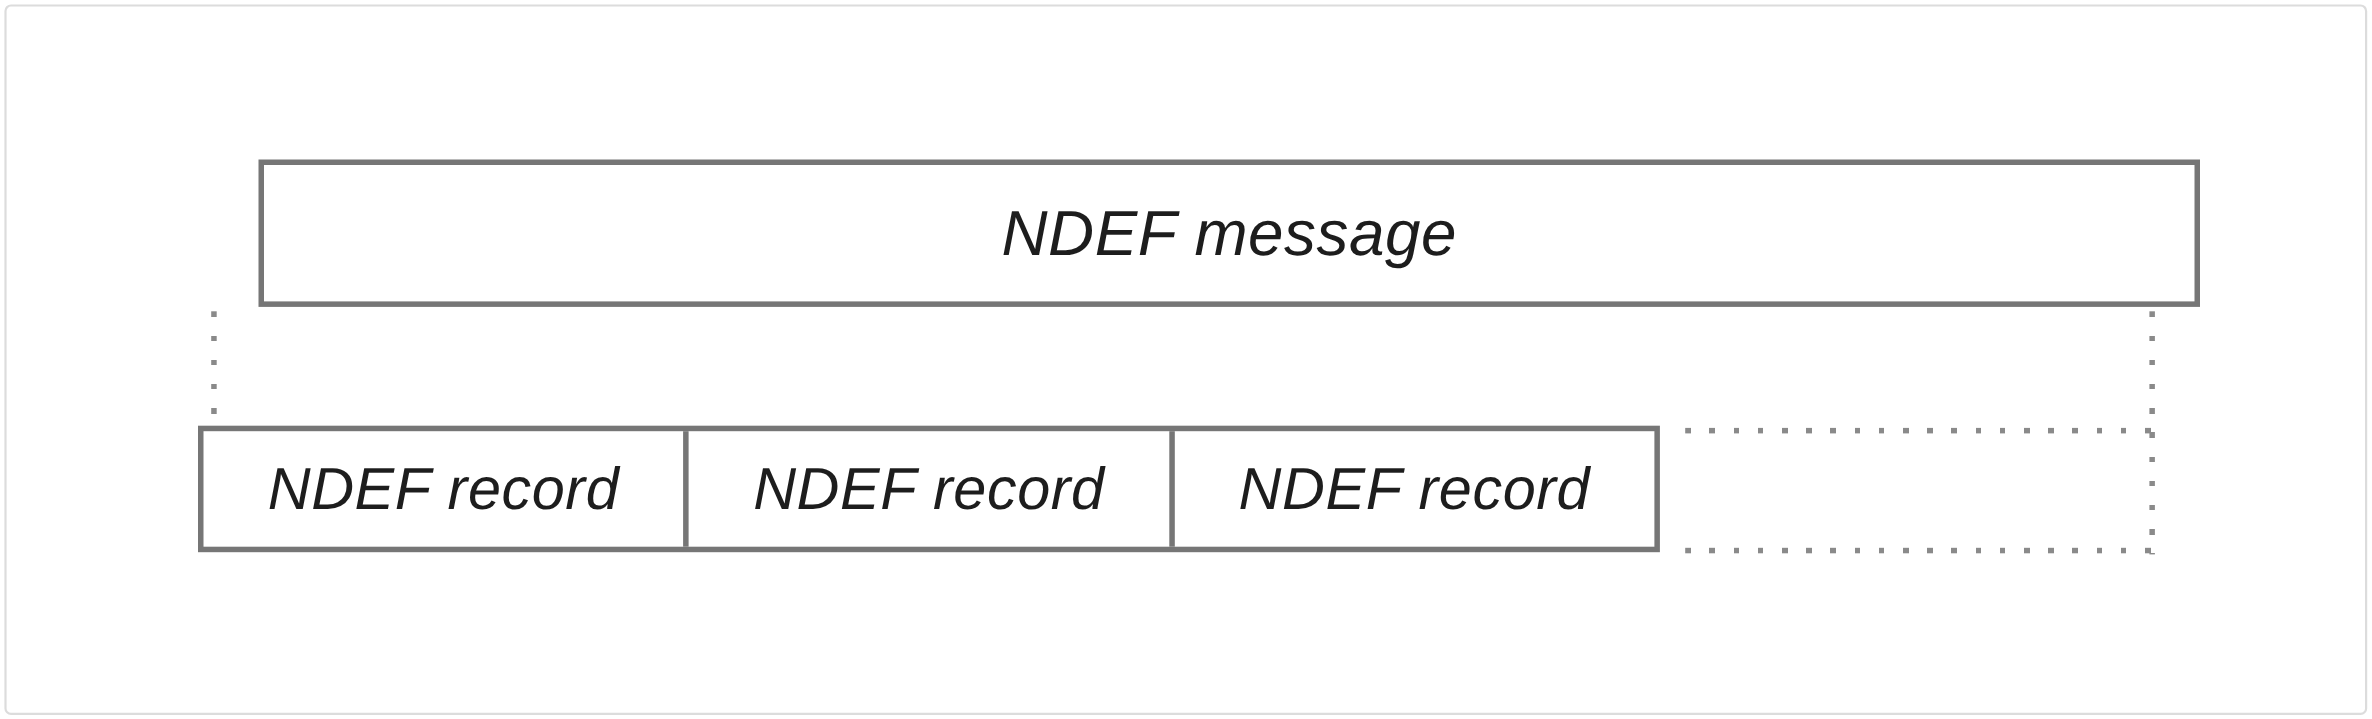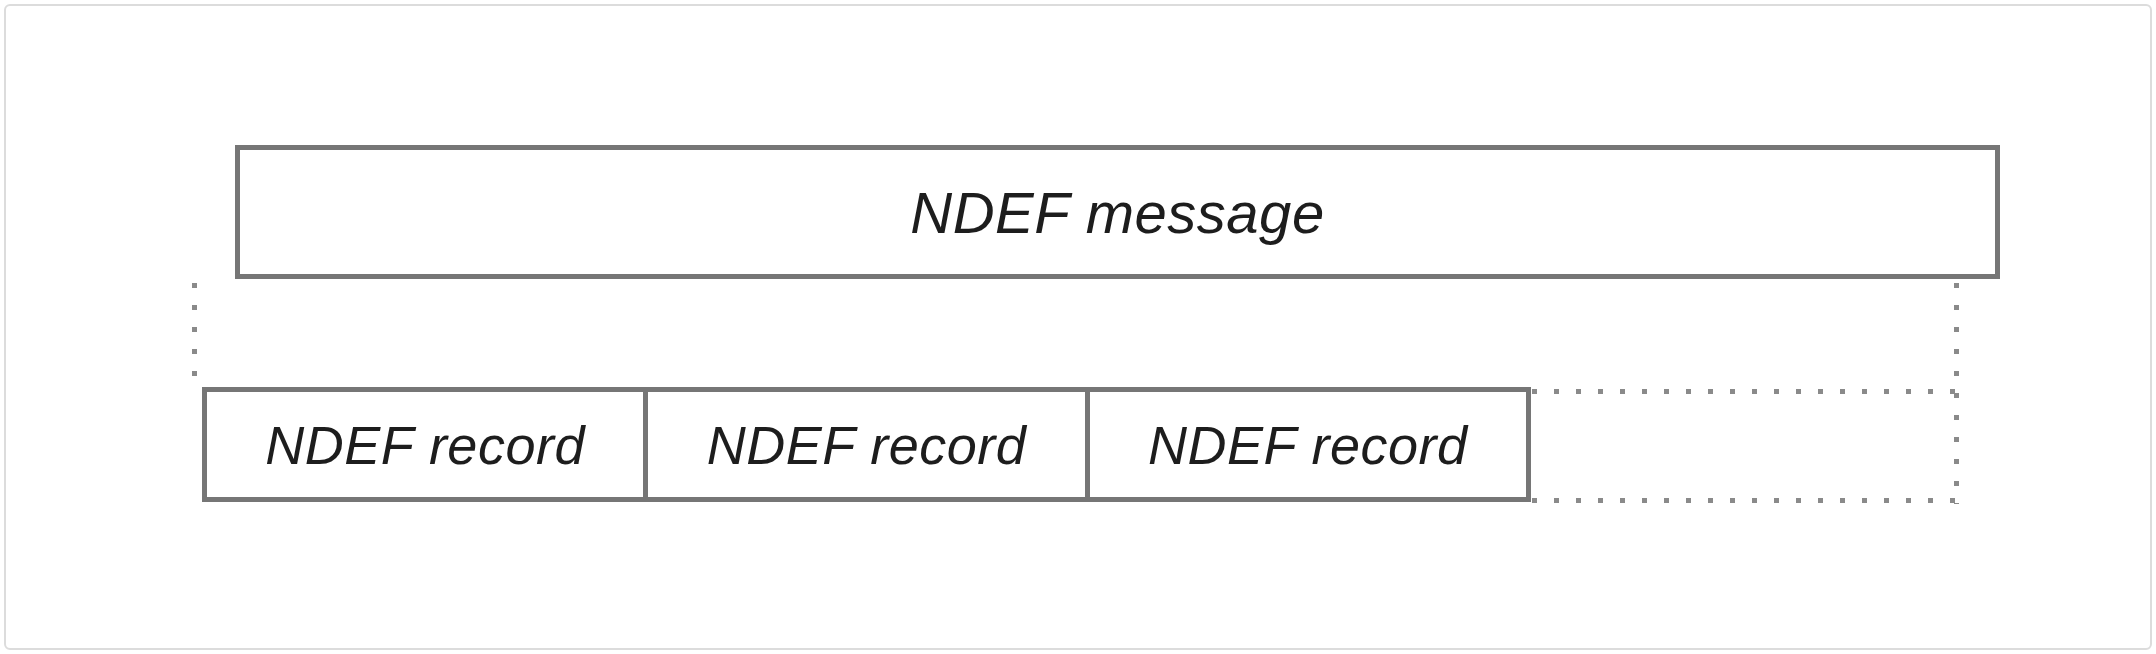--- a/index.html
+++ b/index.html
@@ -37,21 +37,21 @@
   }
   .message-label {
     font-size: 58px;
     font-style: italic;
     color: var(--label-text, #1d1d1d);
     letter-spacing: 0.5px;
     white-space: nowrap;
   }
   .record-row {
     position: absolute;
-    left: 202px; top: 387px;
+    left: 180px; top: 387px;
     width: 1329px; height: 115px;
     box-sizing: border-box;
     border: 5px solid var(--box-border, #767676);
     background: #ffffff;
     display: flex;
   }
   .record-cell {
     flex: 1 1 0;
     display: flex;
     align-items: center;

